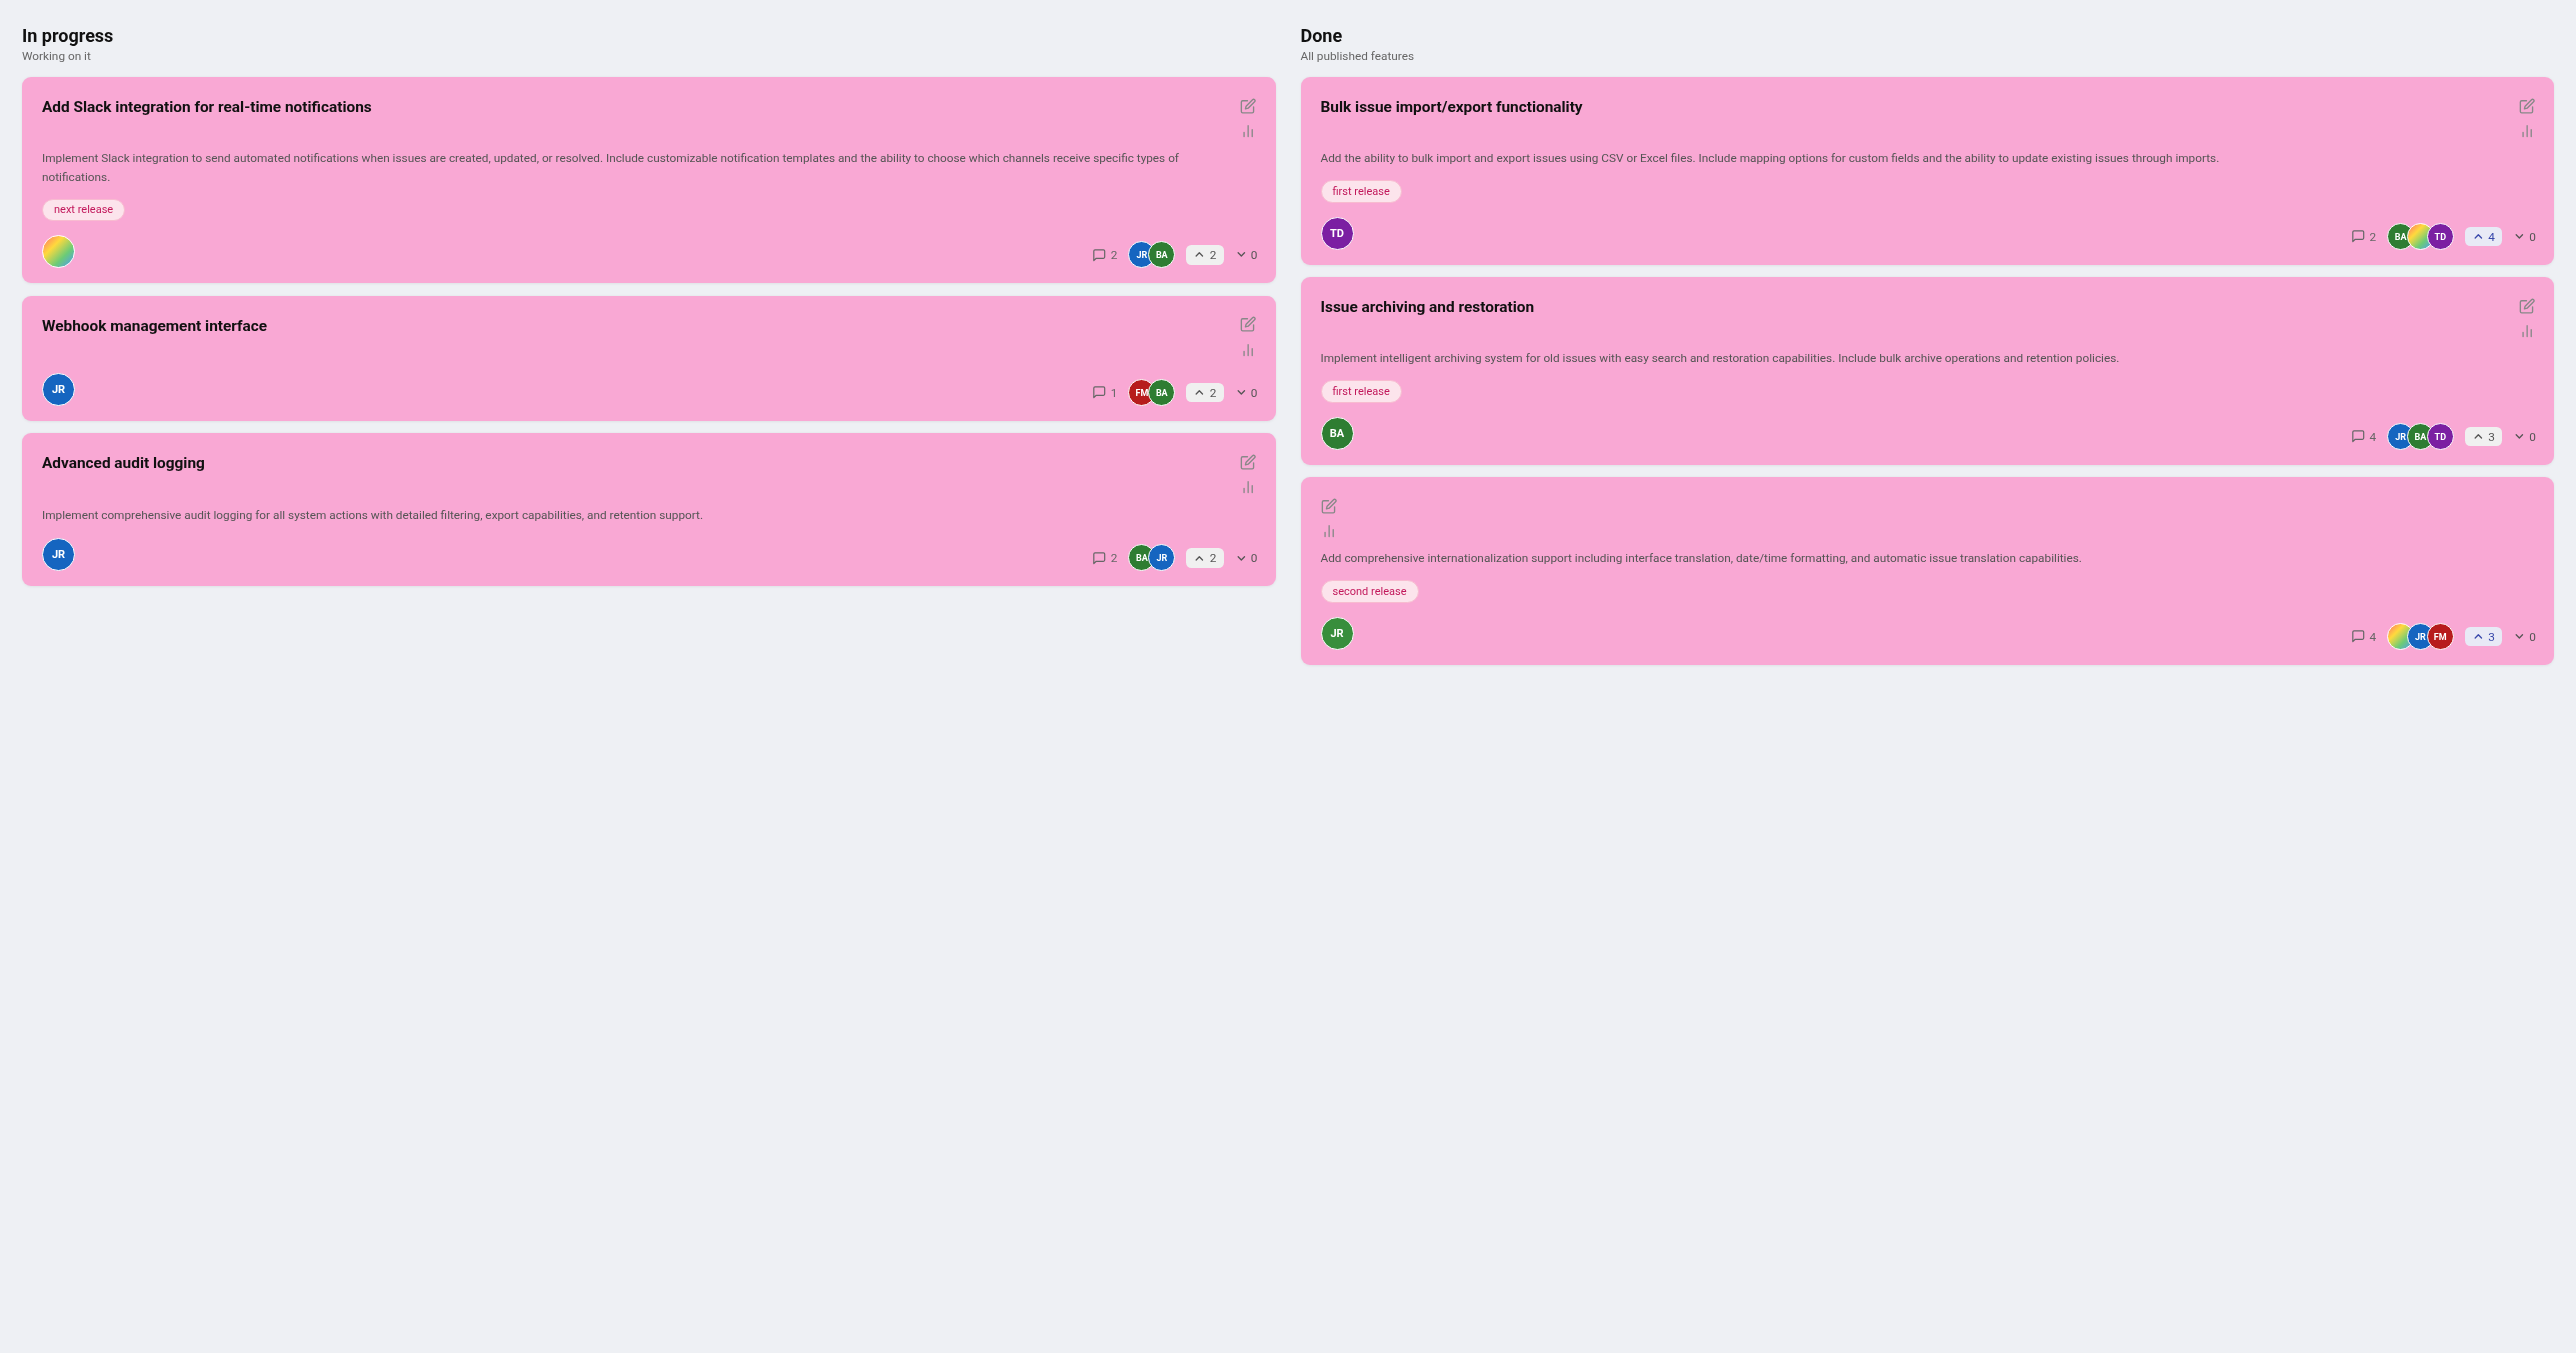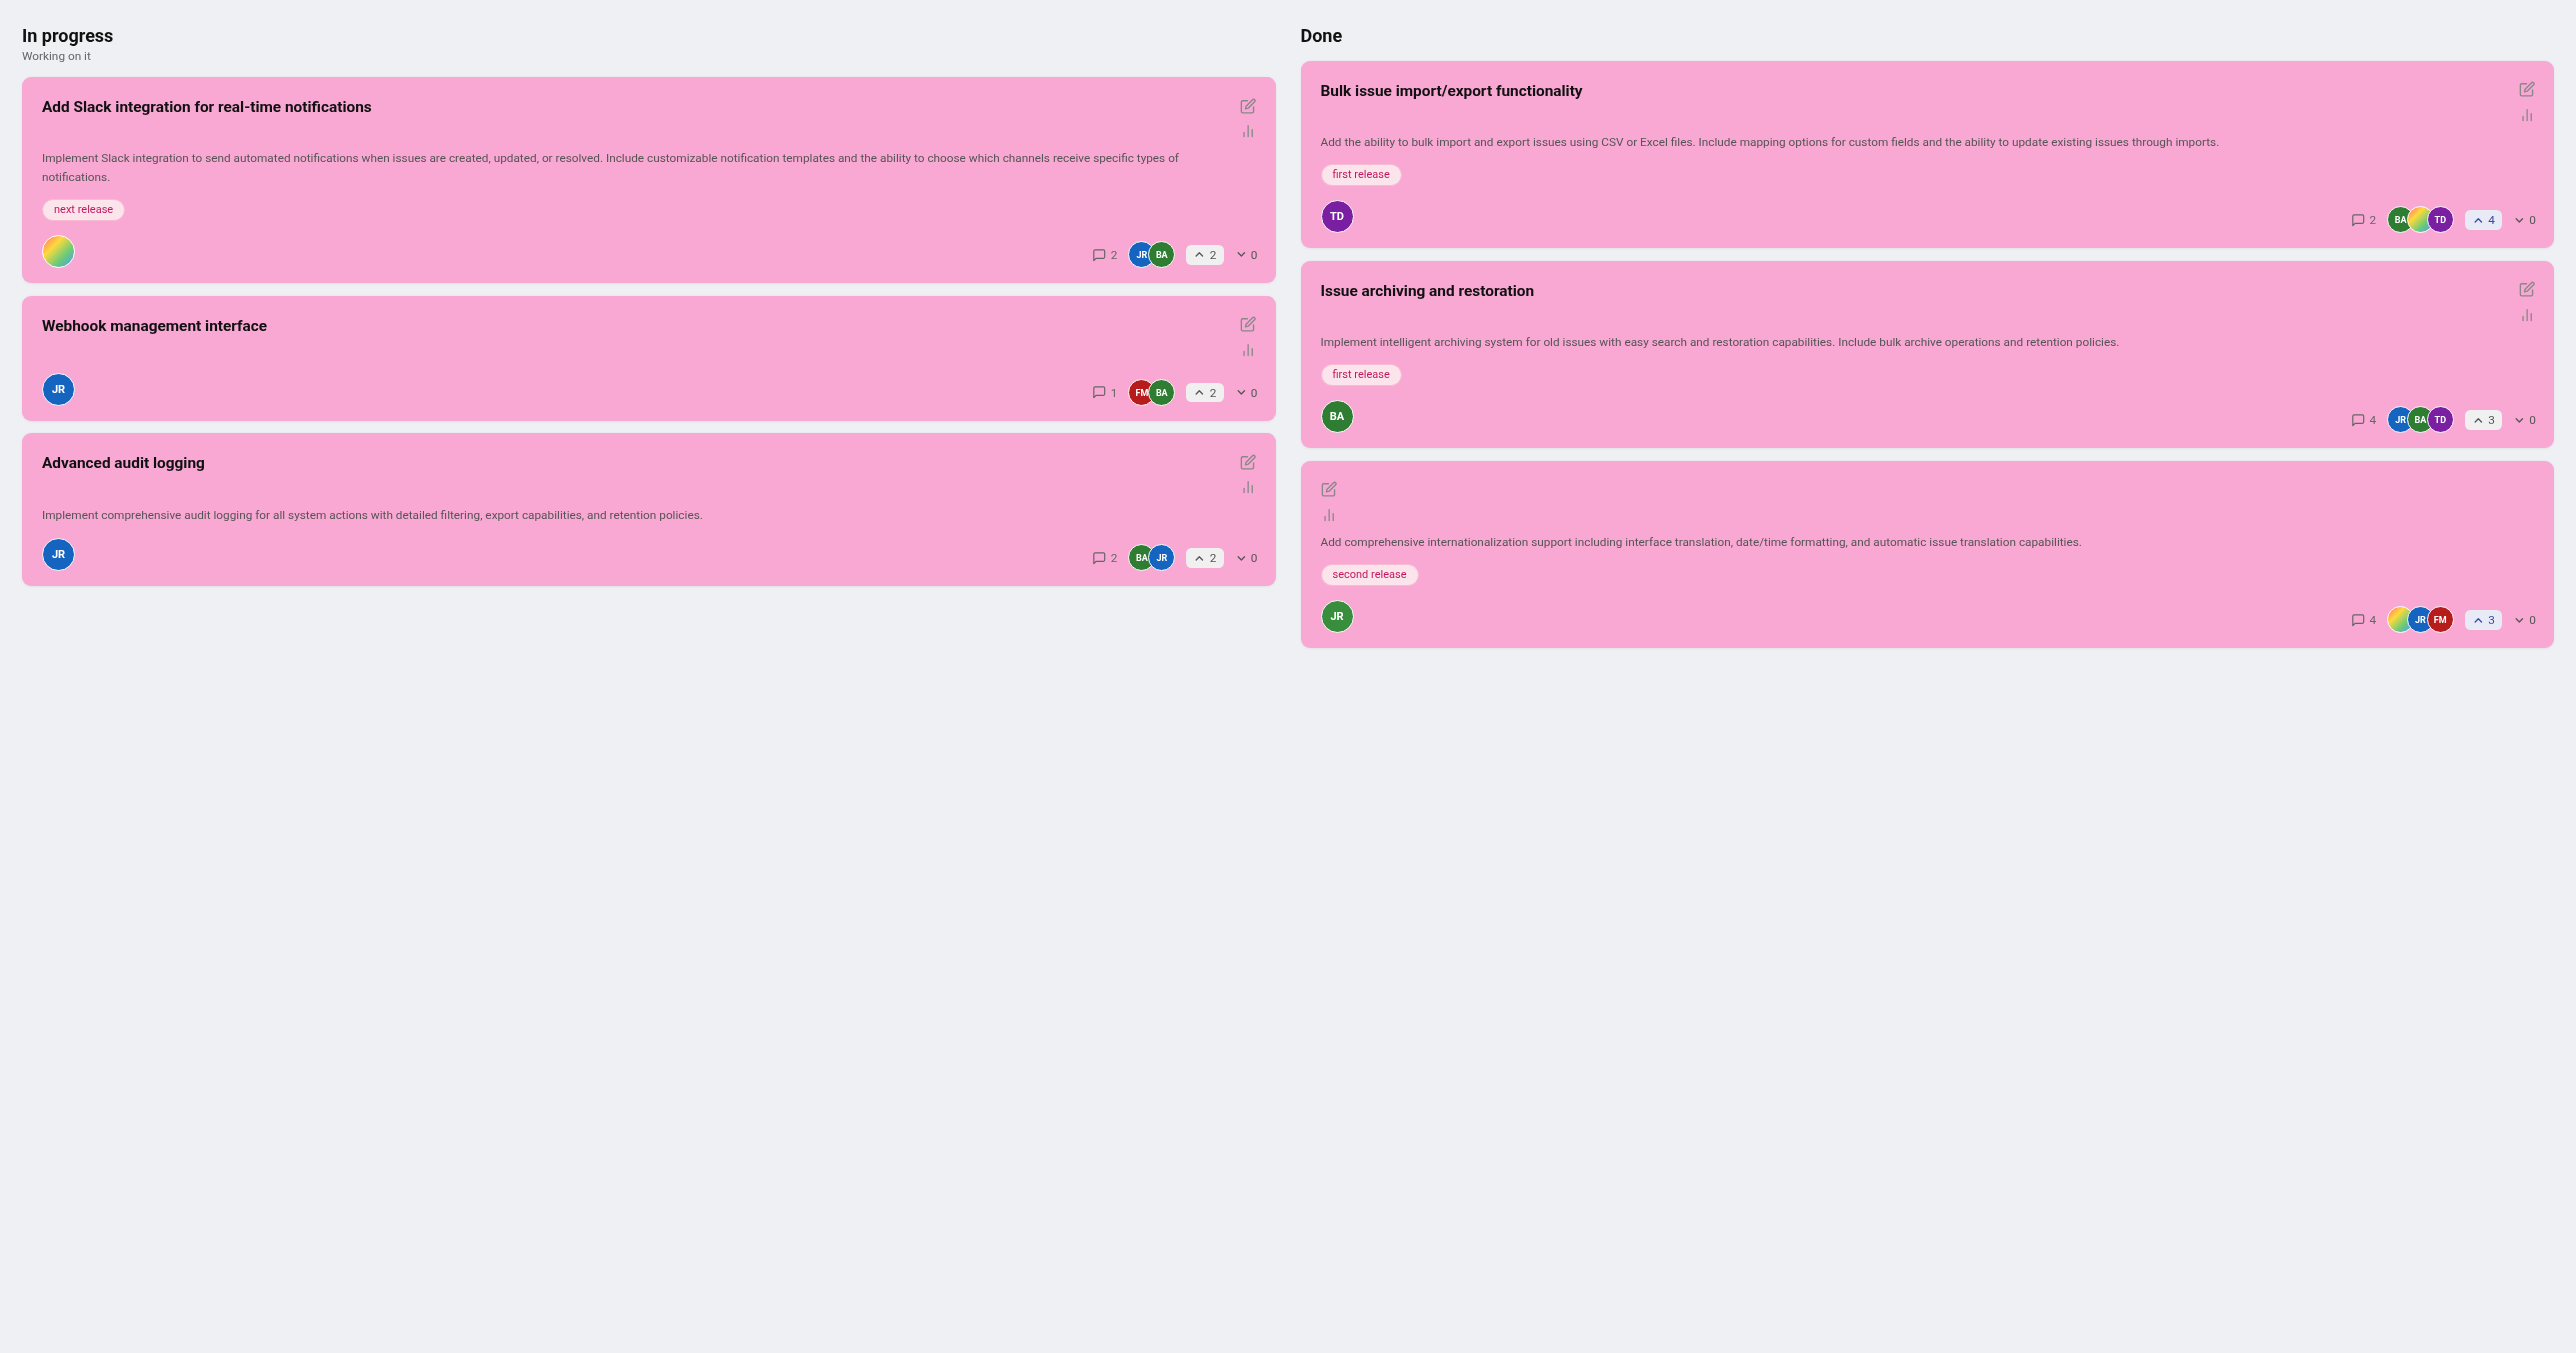--- a/index.html
+++ b/index.html
@@ -283,21 +283,21 @@
               </div>
               <div class="card-icon">
                 <svg viewBox="0 0 24 24" fill="none" stroke="currentColor" stroke-width="2" stroke-linecap="round" stroke-linejoin="round">
                   <line x1="18" y1="20" x2="18" y2="10"></line>
                   <line x1="12" y1="20" x2="12" y2="4"></line>
                   <line x1="6" y1="20" x2="6" y2="14"></line>
                 </svg>
               </div>
             </div>
           </div>
-          <div class="card-description">Implement comprehensive audit logging for all system actions with detailed filtering, export capabilities, and retention policies.</div>
+          <div class="card-description">Implement comprehensive audit logging for all system actions with detailed filtering, export capabilities, and retention support.</div>
           <div class="card-footer">
             <div class="card-avatar" style="background: rgb(21, 101, 192);">JR</div>
             <div class="card-actions">
               <div class="action-item">
                 <svg viewBox="0 0 24 24" fill="none" stroke="currentColor" stroke-width="2" stroke-linecap="round" stroke-linejoin="round">
                   <path d="M21 15a2 2 0 0 1-2 2H7l-4 4V5a2 2 0 0 1 2-2h14a2 2 0 0 1 2 2z"></path>
                 </svg>
                 <span>2</span>
               </div>
               <div class="avatar-stack">
@@ -317,20 +317,21 @@
                 <span>0</span>
               </div>
             </div>
           </div>
         </div>
       </div>
     </div>
     <div>
       <div class="column-header">
         <div class="column-title">Done</div>
+        <div class="column-subtitle">All published features</div>
       </div>
       <div class="cards-container">
         <div class="card"><div class="card-header">
             <div class="card-title">Bulk issue import/export functionality</div>
             <div class="card-icons">
               <div class="card-icon">
                 <svg viewBox="0 0 24 24" fill="none" stroke="currentColor" stroke-width="2" stroke-linecap="round" stroke-linejoin="round">
                   <path d="M11 4H4a2 2 0 0 0-2 2v14a2 2 0 0 0 2 2h14a2 2 0 0 0 2-2v-7"></path>
                   <path d="M18.5 2.5a2.121 2.121 0 0 1 3 3L12 15l-4 1 1-4 9.5-9.5z"></path>
                 </svg>

